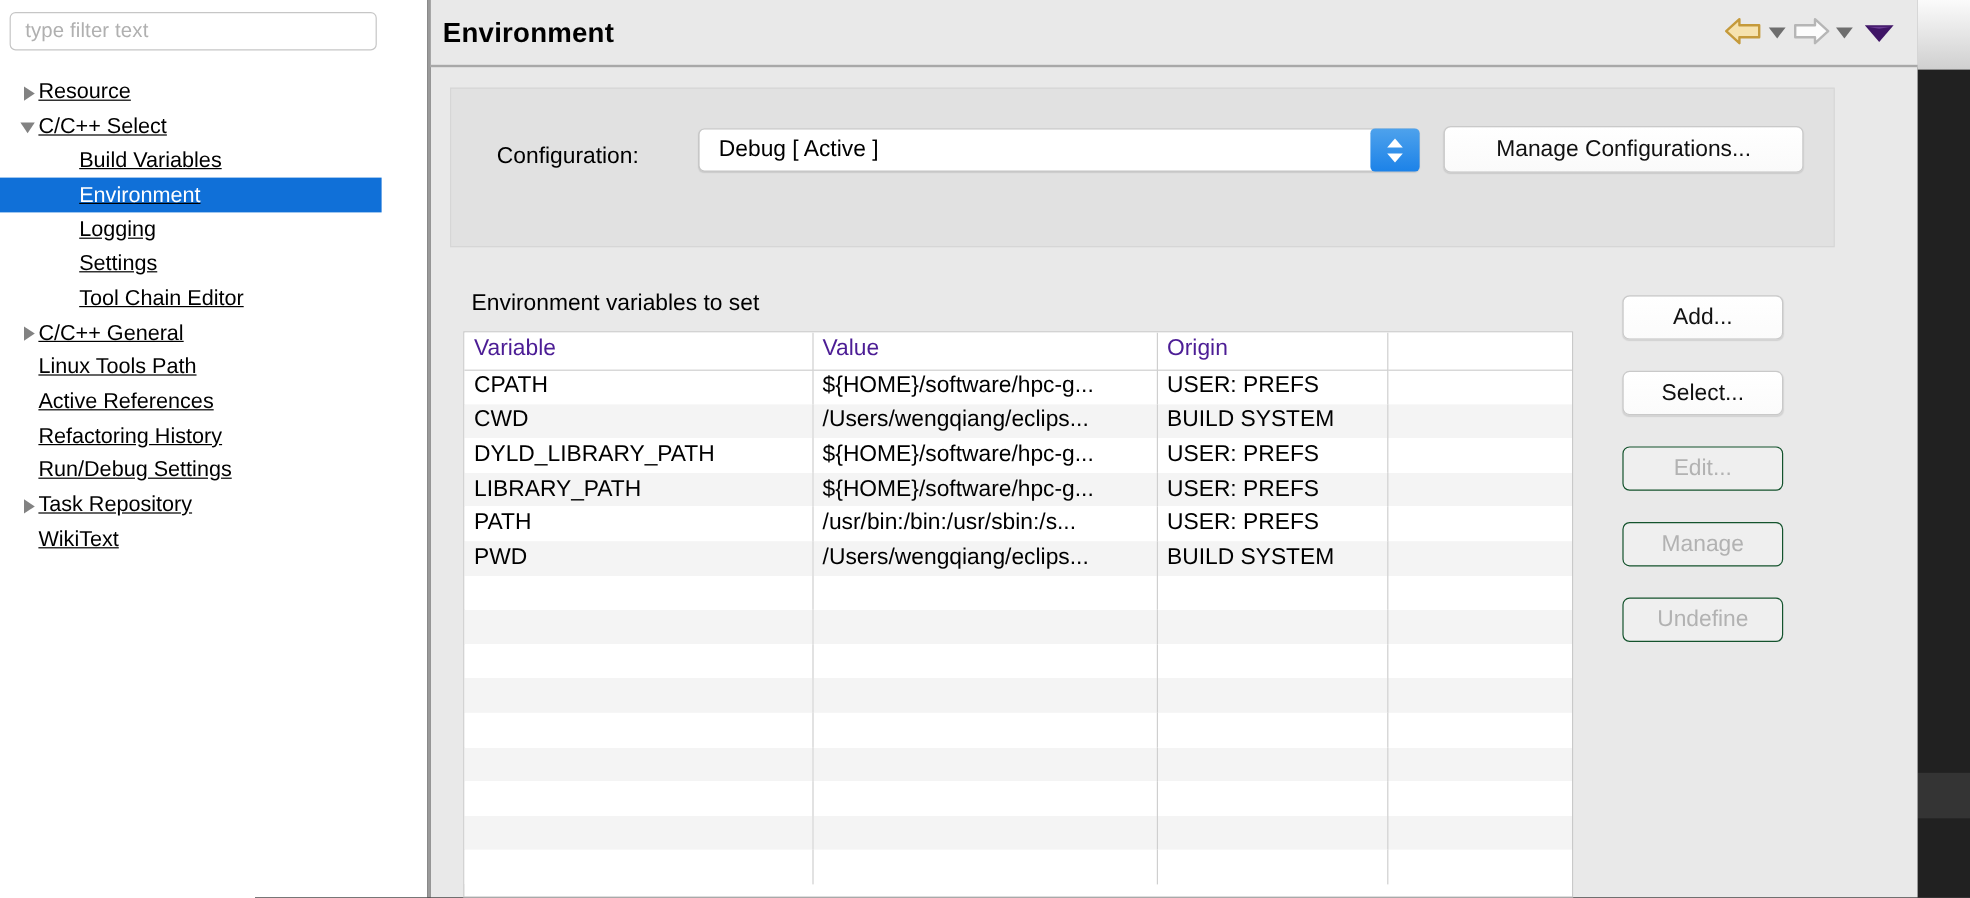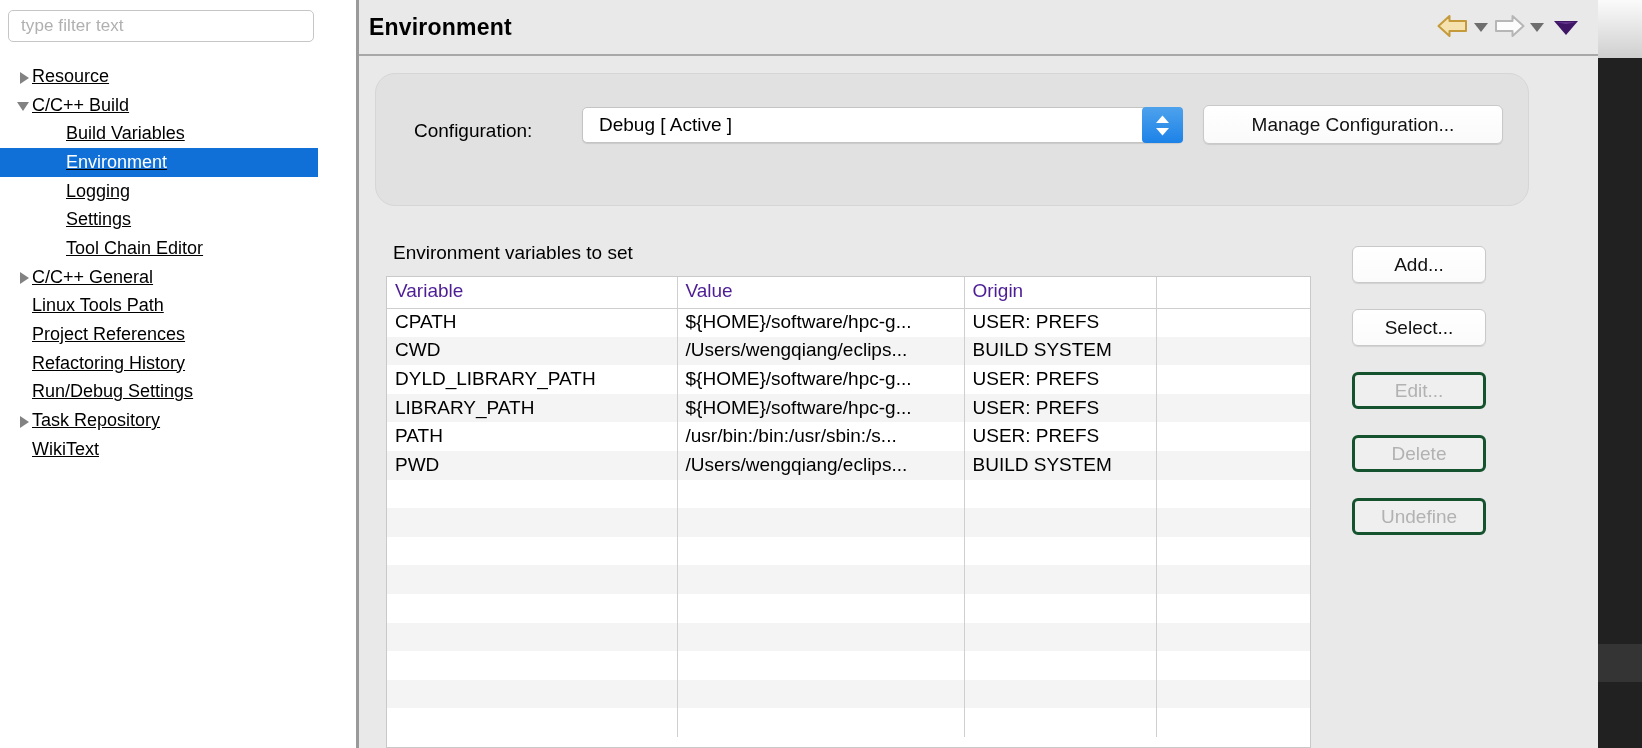--- a/index.html
+++ b/index.html
@@ -77,21 +77,21 @@
   }
   .caret-small::before {
     content:""; position:absolute; left:4px; top:11px;
     border-top:9px solid #6e6e6e; border-left:7px solid transparent; border-right:7px solid transparent;
   }
   .menu-caret { width:36px; height:28px; display:block; }
 
   
   .config-group {
     position:absolute; left:16px; top:73px; width:1154px; height:133px;
-    background:#e1e1e1; border:1px solid #d6d6d6; border-radius:20px;
+    background:#e1e1e1; border:1px solid #d6d6d6; border-radius:0;
   }
   .config-label {
     position:absolute; left:38px; top:46px; font-size:19px; color:#000;
   }
   .config-combo {
     position:absolute; left:206px; top:33px; width:601px; height:36px;
     background:#ffffff; border:1px solid #c4c4c4; border-radius:5px;
     box-shadow:0 1px 1px rgba(0,0,0,0.10);
     display:flex; align-items:center; padding-left:16px;
     font-size:19px; color:#000000;
@@ -146,21 +146,21 @@
     width:134px; height:37px; margin-bottom:26px;
     border-radius:6px; display:flex; align-items:center; justify-content:center;
     font-size:19px;
   }
   .side-btn.enabled {
     background:linear-gradient(180deg,#ffffff 0%,#fbfbfb 100%);
     border:1px solid #c9c9c9; color:#111;
     box-shadow:0 1px 1px rgba(0,0,0,0.10);
   }
   .side-btn.disabled {
-    background:#efefef; border:3px solid #14532d; color:#b2b2b2;
+    background:#efefef; border:1px solid #14532d; color:#b2b2b2;
   }
 </style>
 </head>
 <body>
 
 <div id="root">
 
   <div class="desktop-dark"></div>
   <div class="desktop-highlight"></div>
   <div class="desktop-band"></div>
@@ -171,21 +171,21 @@
     </div>
     <div class="tree" id="tree">
         <div class="tree-item">
           <span style="display: inline-block; flex: 0 0 auto; width: 16px;"></span>
           <span class="tw collapsed"></span>
           <span class="tree-label">Resource</span>
         </div>
         <div class="tree-item">
           <span style="display: inline-block; flex: 0 0 auto; width: 16px;"></span>
           <span class="tw expanded"></span>
-          <span class="tree-label">C/C++ Build</span>
+          <span class="tree-label">C/C++ Select</span>
         </div>
         <div class="tree-item">
           <span style="display: inline-block; flex: 0 0 auto; width: 66px;"></span>
           <span class="tree-label">Build Variables</span>
         </div>
         <div class="tree-item selected">
           <span style="display: inline-block; flex: 0 0 auto; width: 66px;"></span>
           <span class="tree-label">Environment</span>
         </div>
         <div class="tree-item">
@@ -206,21 +206,21 @@
           <span class="tree-label">C/C++ General</span>
         </div>
         <div class="tree-item">
           <span style="display: inline-block; flex: 0 0 auto; width: 16px;"></span>
           <span class="tw"></span>
           <span class="tree-label">Linux Tools Path</span>
         </div>
         <div class="tree-item">
           <span style="display: inline-block; flex: 0 0 auto; width: 16px;"></span>
           <span class="tw"></span>
-          <span class="tree-label">Project References</span>
+          <span class="tree-label">Active References</span>
         </div>
         <div class="tree-item">
           <span style="display: inline-block; flex: 0 0 auto; width: 16px;"></span>
           <span class="tw"></span>
           <span class="tree-label">Refactoring History</span>
         </div>
         <div class="tree-item">
           <span style="display: inline-block; flex: 0 0 auto; width: 16px;"></span>
           <span class="tw"></span>
           <span class="tree-label">Run/Debug Settings</span>
@@ -277,21 +277,21 @@
       <div class="combo-stepper">
         <svg width="15" height="9" viewBox="0 0 15 9">
             <path d="M7.5 0.5 L14 8 L1 8 Z" fill="#ffffff"></path>
           </svg>
         <svg width="15" height="9" viewBox="0 0 15 9">
             <path d="M7.5 8.5 L1 1 L14 1 Z" fill="#ffffff"></path>
           </svg>
       </div>
 
       <div class="manage-btn">
-        <span>Manage Configuration...</span>
+        <span>Manage Configurations...</span>
       </div>
     </div>
 
     <div class="table-caption">Environment variables to set</div>
 
     <div class="table-wrap">
       <table class="env">
         <colgroup>
             <col class="c1">
             <col class="c2">
@@ -405,21 +405,21 @@
         <div class="side-btn enabled">
           <span>Add...</span>
         </div>
         <div class="side-btn enabled">
           <span>Select...</span>
         </div>
         <div class="side-btn disabled">
           <span>Edit...</span>
         </div>
         <div class="side-btn disabled">
-          <span>Delete</span>
+          <span>Manage</span>
         </div>
         <div class="side-btn disabled">
           <span>Undefine</span>
         </div>
       </div>
 
   </div>
 </div>
 
 </body></html>

